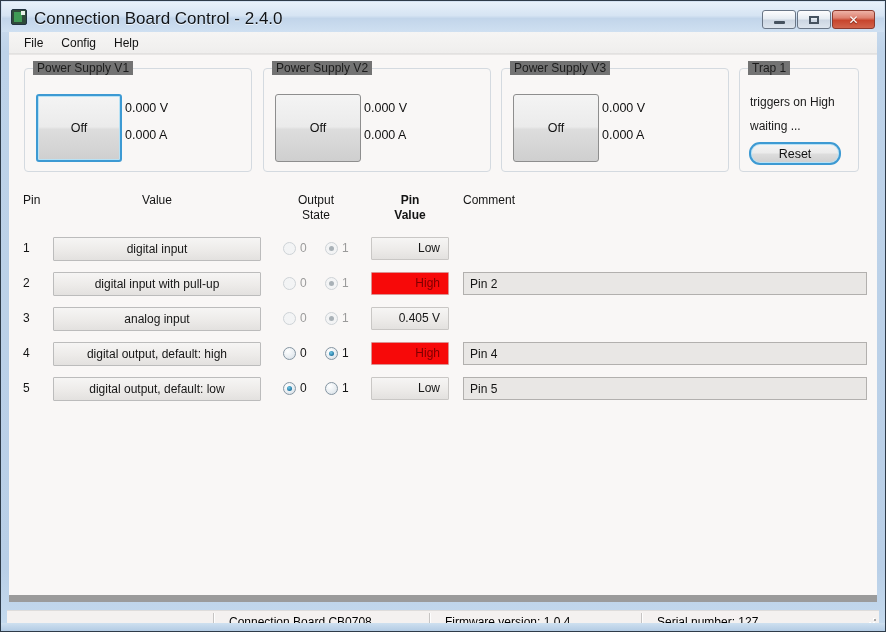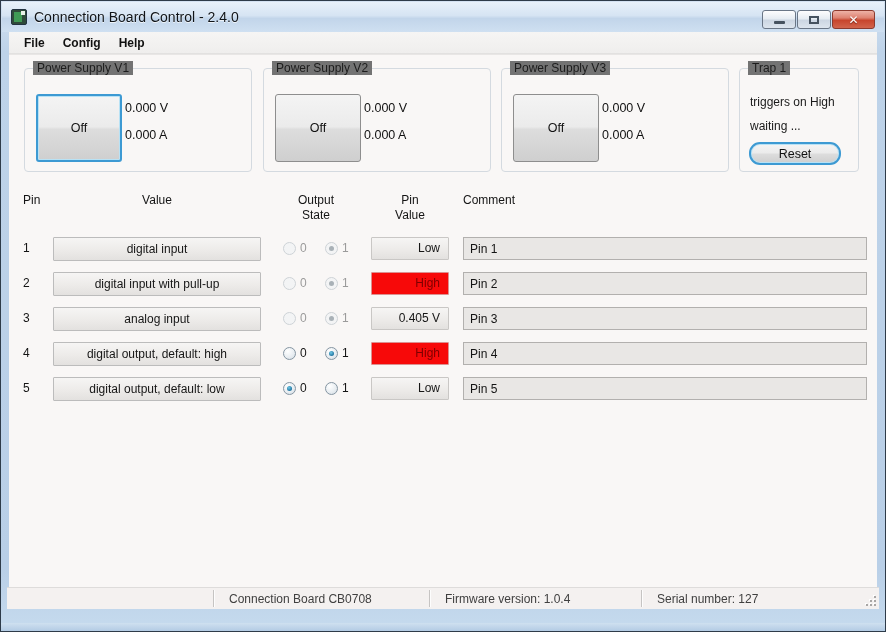--- a/index.html
+++ b/index.html
@@ -17,21 +17,21 @@
   .titlebar {
     position:absolute; left:1px; right:1px; top:1px; height:30px;
     background:linear-gradient(180deg,#e8f1fa 0%,#d6e4f3 45%,#c2d5ea 55%,#cfe0f1 100%);
   }
   .app-icon {
     position:absolute; left:9px; top:7px; width:16px; height:16px;
     background:#2f4a3a; border:1px solid #223240; border-radius:2px;
   }
   .app-icon::before { content:""; position:absolute; left:2px; top:2px; width:8px; height:10px; background:#3f9a55; }
   .app-icon::after  { content:""; position:absolute; right:1px; top:1px; width:4px; height:4px; background:#e8f2e8; }
-  .title-text { position:absolute; left:32px; top:7px; font-size:14px; color:#101418; text-shadow:0 1px 0 rgba(255,255,255,.7); }
+  .title-text { position:absolute; left:32px; top:7px; font-size:17px; color:#101418; text-shadow:0 1px 0 rgba(255,255,255,.7); }
 
   .winbtns { position:absolute; right:9px; top:8px; display:flex; }
   .wbtn {
     height:19px; border:1px solid #6a7686; border-radius:3px; margin-left:1px;
     background:linear-gradient(180deg,#fdfdfe 0%,#e6ecf2 45%,#ccd6e2 55%,#dde5ee 100%);
     display:flex; align-items:center; justify-content:center; cursor:default;
   }
   .wbtn.min,.wbtn.max { width:34px; }
   .wbtn.close {
     width:43px; border-color:#8c3a2e;
@@ -40,21 +40,21 @@
   .glyph-min { width:11px; height:3px; background:#46525f; border-radius:1px; margin-top:6px; }
   .glyph-max { width:10px; height:8px; border:2px solid #46525f; background:transparent; }
   .glyph-close { color:#fff; font-size:12px; font-weight:bold; text-shadow:0 1px 1px #7a2417; line-height:1; }
 
   
   .menubar {
     position:absolute; left:8px; right:8px; top:31px; height:22px;
     background:linear-gradient(180deg,#f6f5f4,#efeeed); border-bottom:1px solid #e2e1e0;
     display:flex; align-items:center; padding-left:6px;
   }
-  .menu-item { font-size:12px; color:#111; padding:11px 9px; cursor:default;font-weight:bold; }
+  .menu-item { font-size:12px; color:#111; padding:11px 9px; cursor:default; }
 
   
   .client {
     position:absolute; left:8px; right:8px; top:53px; height:541px;
     background:#f9f7f6; border-top:1px solid #e8e6e5;
   }
 
   
   .group {
     position:absolute; top:13px; height:104px;
@@ -80,21 +80,21 @@
     border:2px solid #3d9ad3; border-radius:11px; box-shadow:inset 0 0 0 1px #b8e2f5;
     background:linear-gradient(180deg,#f4f4f4 0%,#ebebeb 48%,#dddddd 52%,#cfcfcf 100%);
     font-size:12.5px; color:#111; font-family:inherit; cursor:default;
   }
 
   
   .thead { position:absolute; font-size:12px; color:#141414; line-height:15px; }
   .th-pin     { left:14px;  top:138px; }
   .th-mode    { left:44px;  top:138px; width:208px; text-align:center; }
   .th-output  { left:279px; top:138px; width:56px;  text-align:center; }
-  .th-value   { left:379px; top:138px; width:44px;  text-align:center; }
+  .th-value   { left:379px; top:138px; width:44px;  text-align:center;font-weight:bold; }
   .th-comment { left:454px; top:138px; }
 
   
   .rows { position:absolute; left:0; right:0; top:182px; }
   .row { position:relative; height:35px; }
   .c-pin  { position:absolute; left:14px; top:0; width:22px; height:23px; line-height:23px; font-size:12px; color:#141414; }
   .c-mode {
     position:absolute; left:44px; top:0; width:208px; height:24px;
     border:1px solid #bcbcbc; border-radius:1px;
     background:linear-gradient(180deg,#f6f5f4 0%,#edebe9 55%,#e3e1df 100%);
@@ -130,22 +130,22 @@
   .rlabel { font-size:12px; color:#141414; }
   .row.sel0 .r0 .rdot::after { display:block; }
   .row.sel1 .r1 .rdot::after { display:block; }
   .row.radios-disabled .rdot { border-color:#ced3d7; background:#f3f4f5; }
   .row.radios-disabled .rdot::after { background:#a9b1b7; }
   .row.radios-disabled .rlabel { color:#9b9b9b; }
 
   
   .bottom-strip { position:absolute; left:8px; right:8px; top:594px; height:7px; background:#9b9b9b; }
   .statusbar {
-    position:absolute; left:6px; right:6px; top:586px; height:22px;
-    background:#f4f1f0; border-top:1px solid #dedcdb; font-size:12px; color:#404040;
+    position:absolute; left:6px; right:6px; top:609px; height:22px;
+    background:#f4f1f0; border-top:1px solid #dedcdb; font-size:12px; color:#000000;
   }
   .seg-sep { position:absolute; top:2px; bottom:2px; width:1px; background:#c6c4c3; box-shadow:1px 0 0 #fdfdfd; }
   .sep1 { left:206px; } .sep2 { left:422px; } .sep3 { left:634px; }
   .seg-text { position:absolute; top:4px; white-space:nowrap; }
   .seg-board    { left:222px; }
   .seg-firmware { left:438px; }
   .seg-serial   { left:650px; }
   .resize-grip { position:absolute; right:2px; bottom:2px; width:12px; height:12px; }
   .resize-grip i {
     position:absolute; width:2px; height:2px; background:#a8a6a5; box-shadow:-1px -1px 0 #fff;
@@ -231,21 +231,20 @@
         <button class="c-mode">digital input</button>
         <span class="radio r0">
             <span class="rdot"></span>
             <span class="rlabel">0</span>
           </span>
         <span class="radio r1">
             <span class="rdot"></span>
             <span class="rlabel">1</span>
           </span>
         <div class="c-val">Low</div>
-        <input class="c-comment" value="Pin 1" style="">
       </div>
 
       <div class="row radios-disabled sel1">
         <div class="c-pin">2</div>
         <button class="c-mode">digital input with pull-up</button>
         <span class="radio r0">
             <span class="rdot"></span>
             <span class="rlabel">0</span>
           </span>
         <span class="radio r1">
@@ -261,21 +260,20 @@
         <button class="c-mode">analog input</button>
         <span class="radio r0">
             <span class="rdot"></span>
             <span class="rlabel">0</span>
           </span>
         <span class="radio r1">
             <span class="rdot"></span>
             <span class="rlabel">1</span>
           </span>
         <div class="c-val">0.405 V</div>
-        <input class="c-comment" value="Pin 3" style="">
       </div>
 
       <div class="row sel1">
         <div class="c-pin">4</div>
         <button class="c-mode">digital output, default: high</button>
         <span class="radio r0">
             <span class="rdot"></span>
             <span class="rlabel">0</span>
           </span>
         <span class="radio r1">

